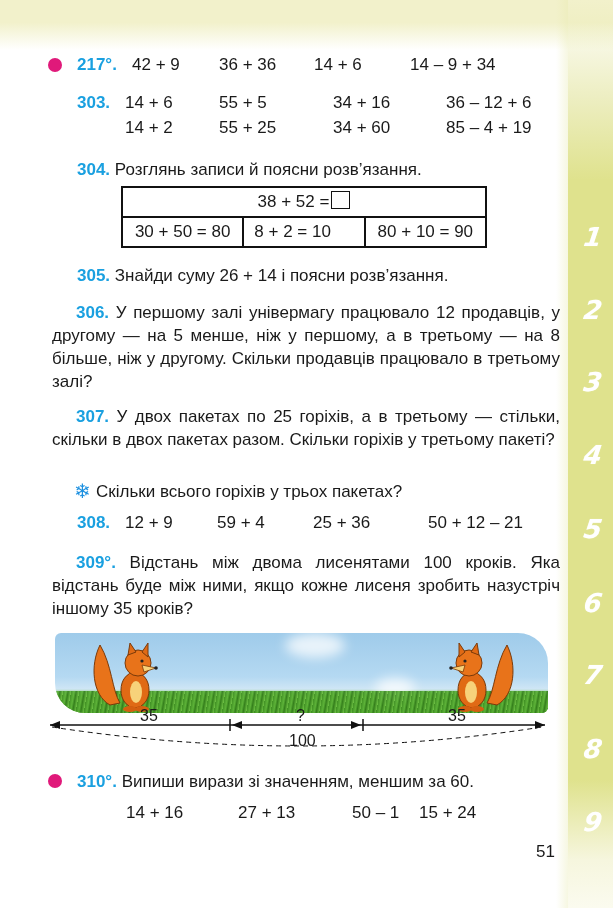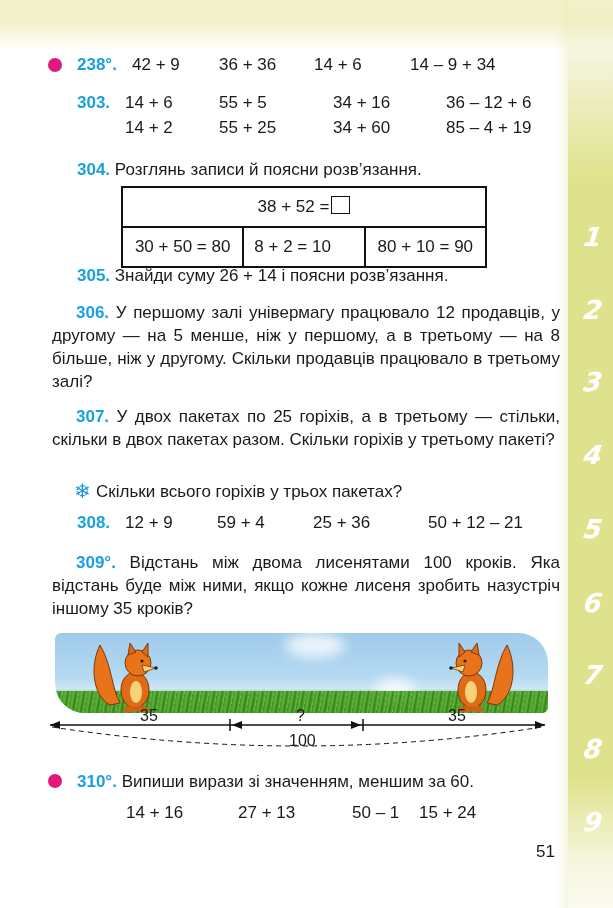--- a/index.html
+++ b/index.html
@@ -43,21 +43,21 @@
   .para {
     position: absolute; left: 52px; width: 508px; font-size: 17px; line-height: 23px;
     text-align: justify;
   }
   .para .indent { display: inline-block; width: 24px; }
   table.sum-table {
     position: absolute; left: 121px; top: 186px; width: 366px; height: 60px;
     border-collapse: collapse; font-size: 17px;
   }
   table.sum-table td {
-    border: 2px solid #111; text-align: center; height: 40px; padding: 0 4px;
+    border: 2px solid #111; text-align: center; height: 30px; padding: 0 4px;
     line-height: 26px;
     margin-top: 12px;
   }
   .answer-box {
     display: inline-block; width: 19px; height: 18px; border: 1.5px solid #111;
     vertical-align: -2px; margin-left: 2px; background: #fff;
   }
   .snow {
     display: inline-block; width: 22px; font-size: 20px; color: #1a8fe0; line-height: 20px;
     vertical-align: -1px;
@@ -93,21 +93,21 @@
 <div class="side-num" style="top:367px">3</div>
 <div class="side-num" style="top:440px">4</div>
 <div class="side-num" style="top:514px">5</div>
 <div class="side-num" style="top:588px">6</div>
 <div class="side-num" style="top:660px">7</div>
 <div class="side-num" style="top:734px">8</div>
 <div class="side-num" style="top:807px">9</div>
 
 <div class="bullet" style="left:48px; top:58px"></div>
 <div class="line" style="left:77px; top:55px">
-  <span class="ex-num">238°.</span>
+  <span class="ex-num">217°.</span>
 </div>
 <span class="expr" style="left:132px; top:55px">42 + 9</span>
 <span class="expr" style="left:219px; top:55px">36 + 36</span>
 <span class="expr" style="left:314px; top:55px">14 + 6</span>
 <span class="expr" style="left:410px; top:55px">14 – 9 + 34</span>
 
 <div class="line" style="left:77px; top:93px">
   <span class="ex-num">303.</span>
 </div>
 <span class="expr" style="left:125px; top:93px">14 + 6</span>

